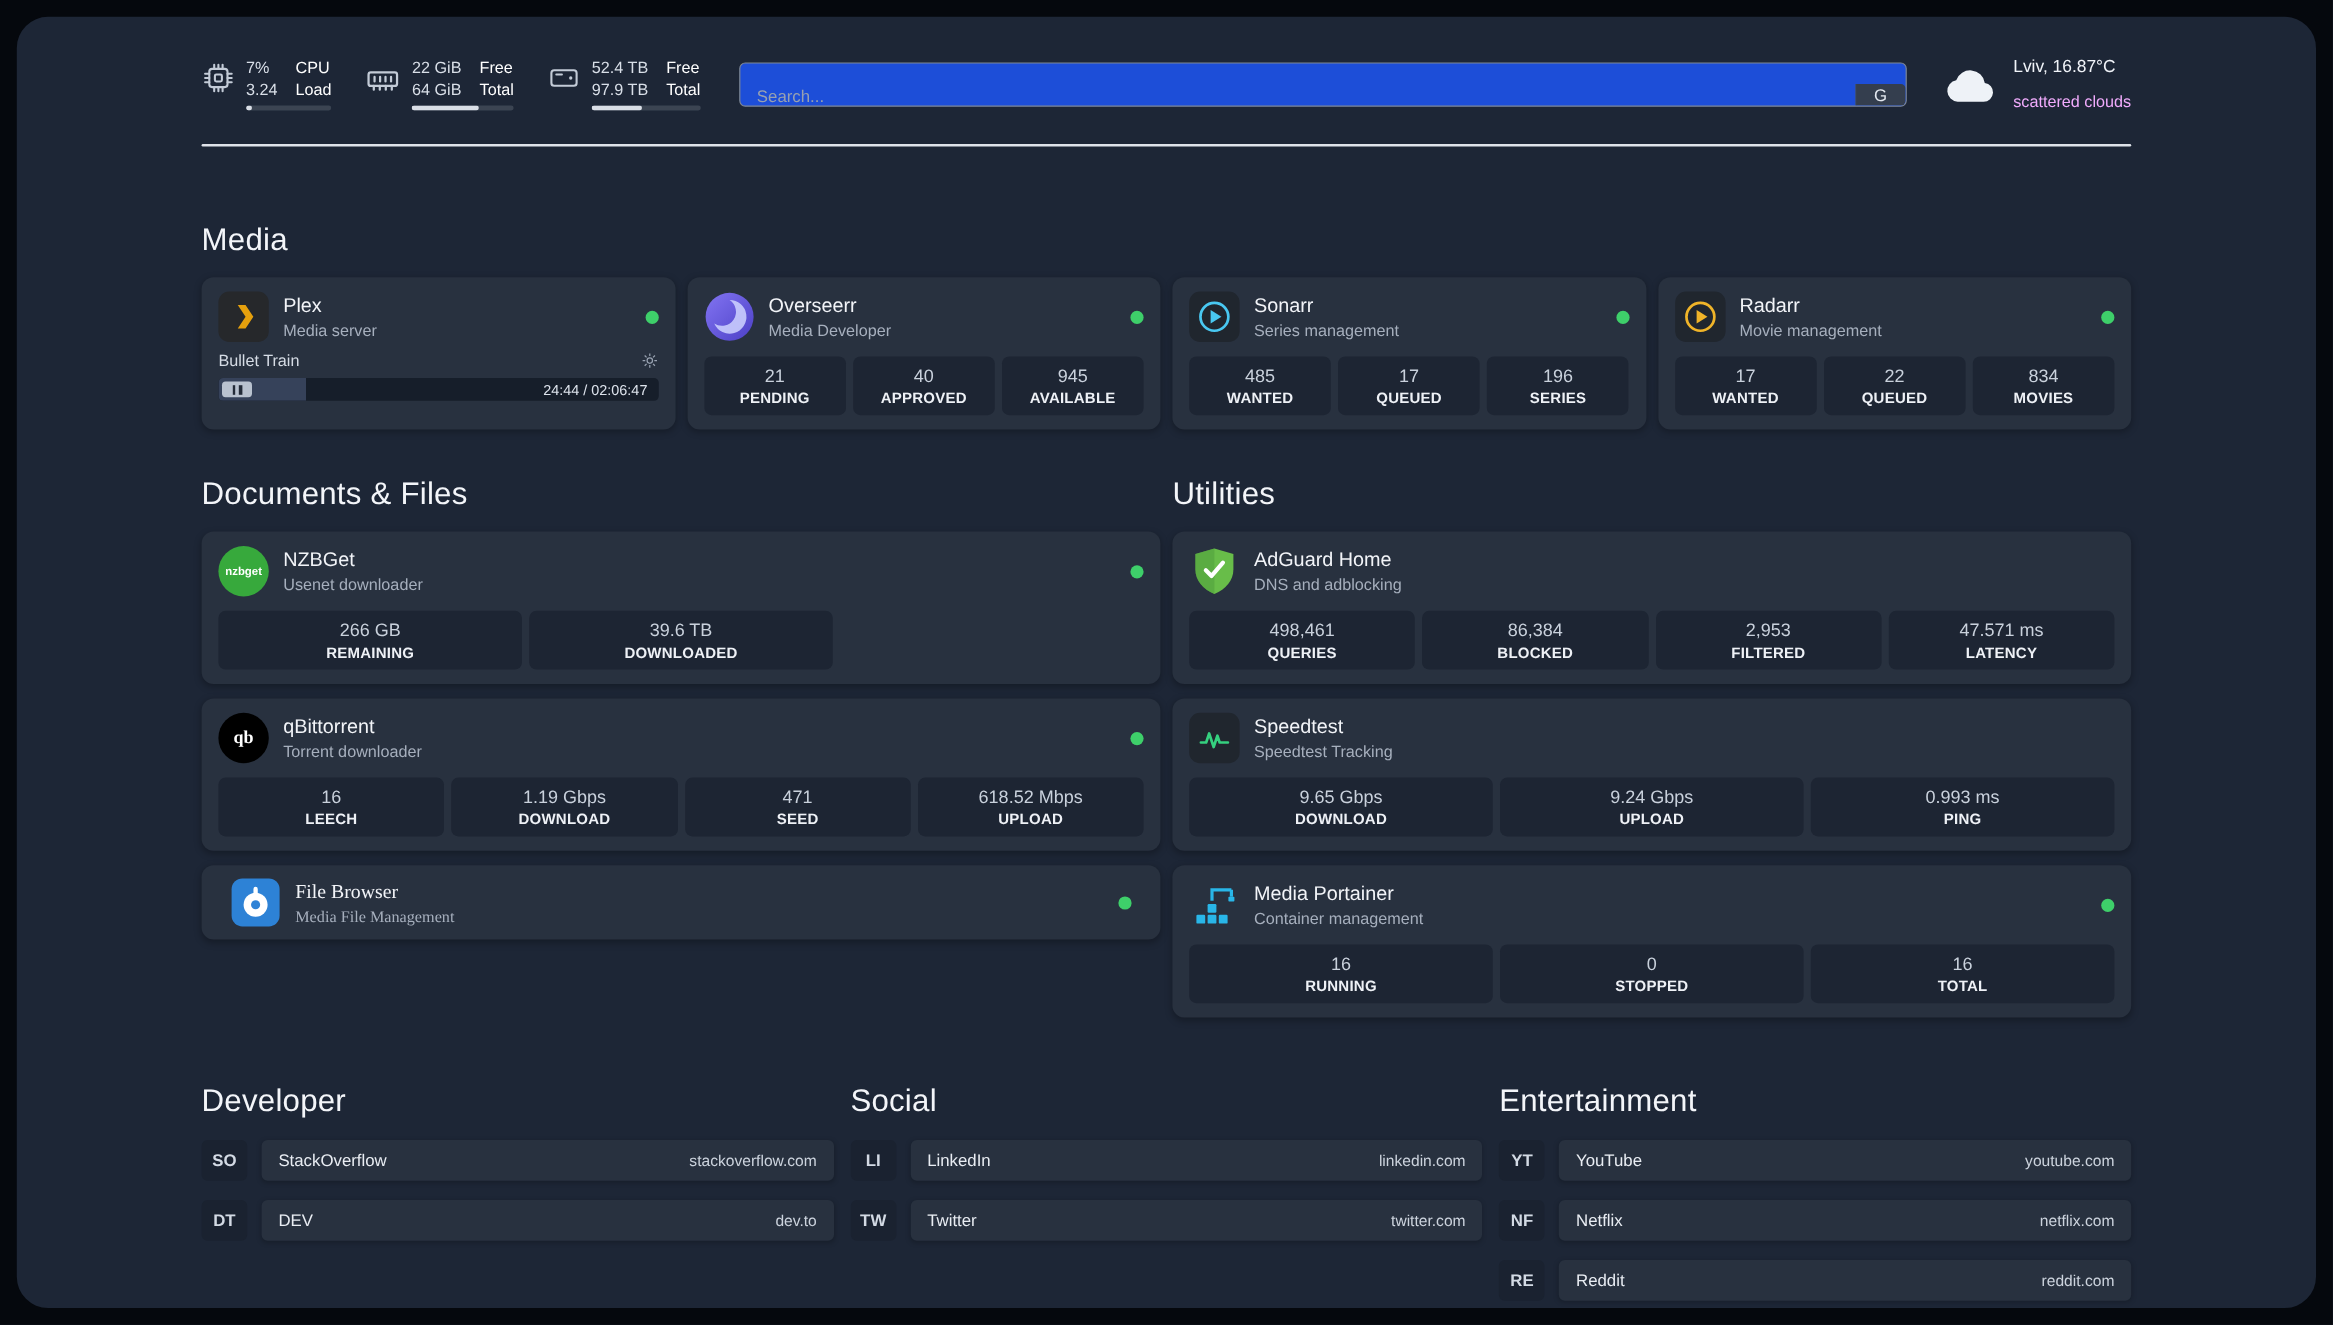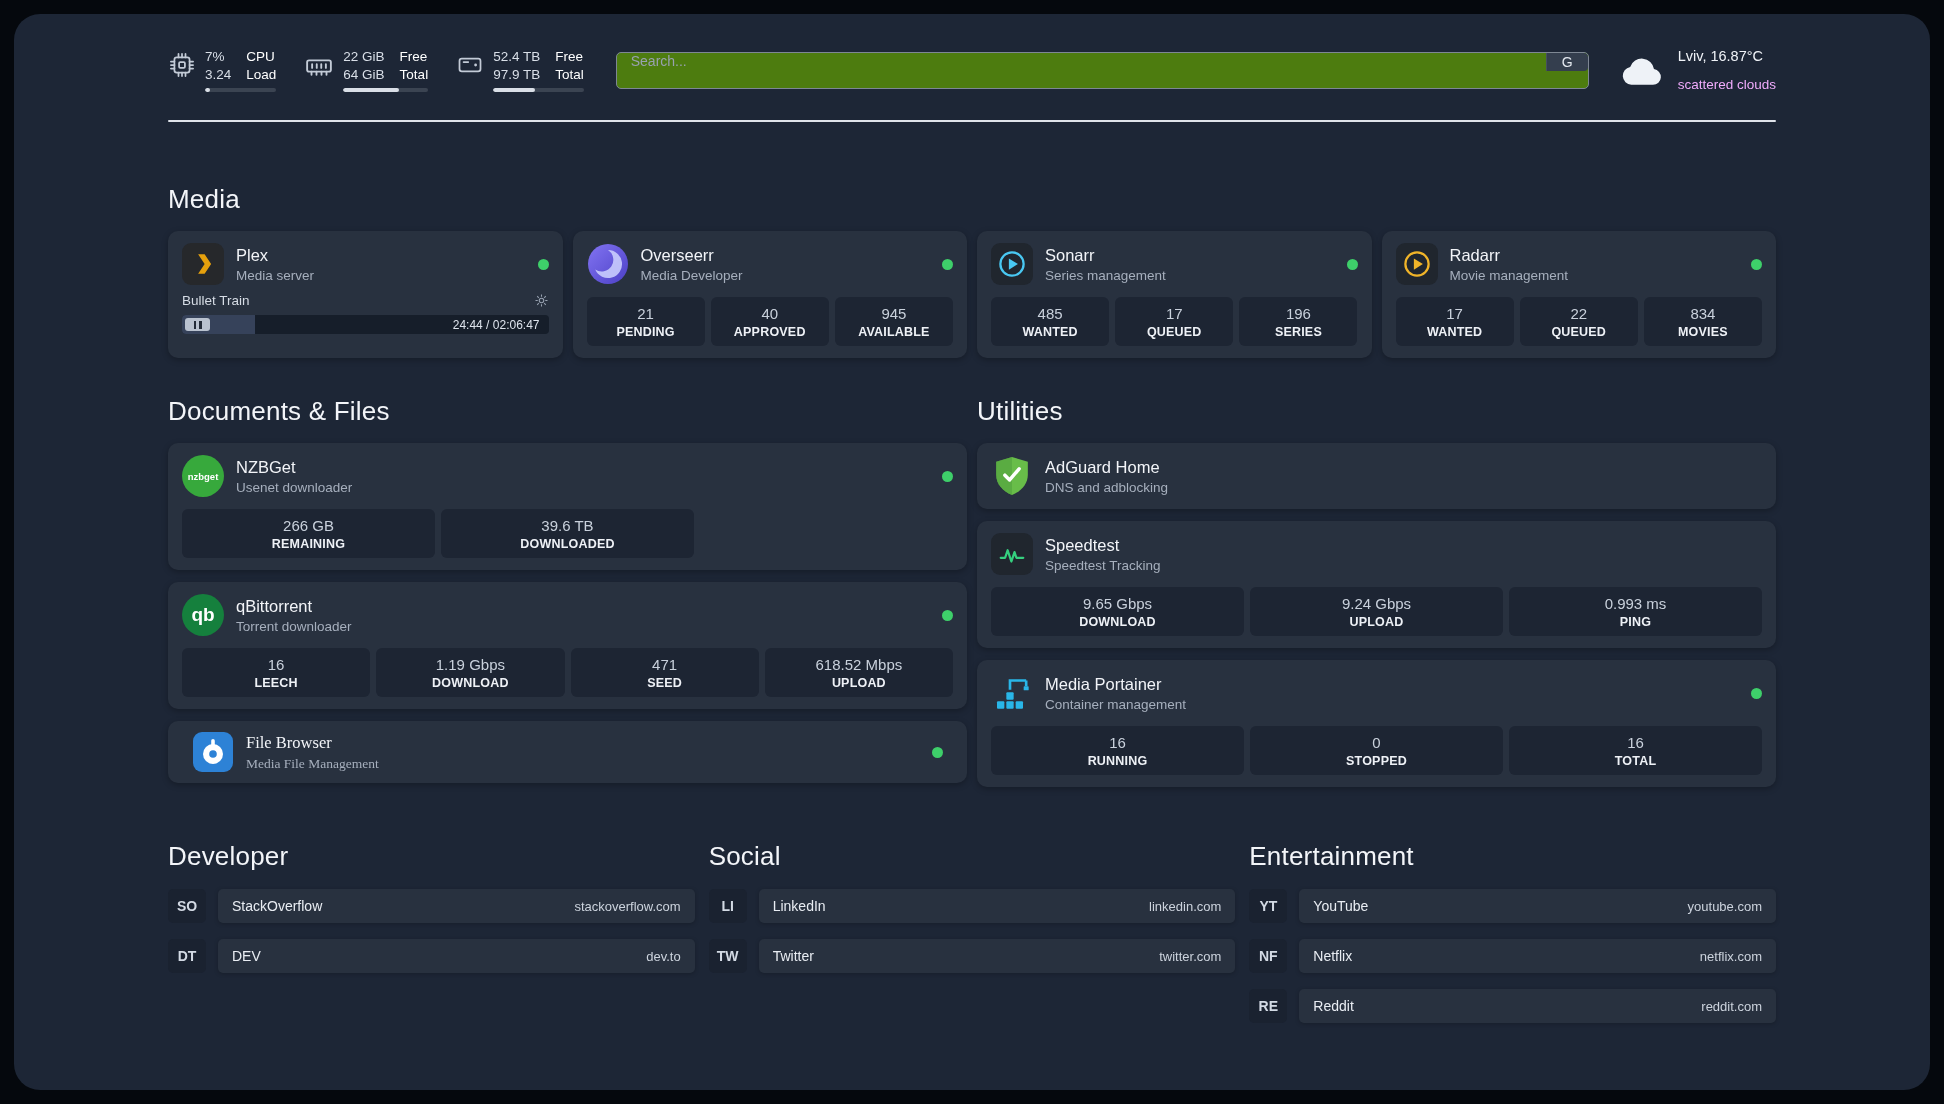--- a/index.html
+++ b/index.html
@@ -18,22 +18,22 @@
   .sys-widget { display:flex; align-items:flex-start; margin-right:28px; }
   .sys-icon { margin-right:9px; margin-top:3px; display:flex; }
   .sys-body { display:flex; flex-direction:column; }
   .sys-rows { display:flex; gap:15px; }
   .sys-col { display:flex; flex-direction:column; font-size:13.5px; line-height:1.3; }
   .sys-col.values { color:#d9dfe8; }
   .sys-col.labels { color:#ffffff; }
   .sys-bar { margin-top:5px; height:4px; background:#3b4452; border-radius:2px; overflow:hidden; width:100%; }
   .sys-fill { height:100%; background:#d9dee6; border-radius:2px; }
 
-  .searchbox { flex:1; display:flex; align-items:flex-start; height:37px; margin:0 30px 0 4px;
-    background:#4d7c0f; border:1px solid #7e8794; border-radius:5px; overflow:hidden; }
+  .searchbox { flex:1; display:flex; align-items:flex-end; height:37px; margin:0 30px 0 4px;
+    background:#1d4ed8; border:1px solid #7e8794; border-radius:5px; overflow:hidden; }
   .searchbox input { flex:1; background:transparent; border:none; outline:none; color:#e6eaf0;
     font-size:14px; padding:0 14px; font-family:inherit; }
   .searchbox input::placeholder { color:#98a1b0; }
   .search-engine { width:42px; border:none; background:#343e4e; color:#e4e9f0; font-size:14px;
     cursor:pointer; border-left:1px solid #46505f; font-family:inherit; border-radius:0 4px 4px 0; }
 
   .weather { display:flex; align-items:center; gap:13px; }
   .w-loc { font-size:14.5px; color:#f0f3f8; }
   .w-cond { font-size:13.5px; color:#f0abfc; margin-top:13px; }
 
@@ -53,21 +53,21 @@
     box-shadow:0 2px 6px rgba(0,0,0,.28); cursor:pointer; }
   .card.slim { padding:10px 24px;font-family:Liberation Serif, serif; }
   .card-head { display:flex; align-items:center; gap:12px; }
   .app-icon { width:42px; height:42px; flex:0 0 42px; display:flex; align-items:center;
     justify-content:center; border-radius:9px; overflow:hidden; }
   .icon-dark { background:#20262e; }
   .icon-plexbg { background:#26282b; }
   .circle-badge { width:42px; height:42px; border-radius:50%; display:flex; align-items:center;
     justify-content:center; color:#fff; font-weight:bold; }
   .nzb-circle { background:#37a93c; font-size:9.5px; }
-  .qb-circle { background:#15803d; font-size:19px; }
+  .qb-circle { background:#000000; font-size:15px;font-family:Liberation Serif, serif; }
   .app-name { font-size:16.5px; color:#f2f4f8; font-weight:500; }
   .app-desc { font-size:13.5px; color:#a6afbd; margin-top:3px; }
   .status-dot { width:11px; height:11px; border-radius:50%; background:#3ecf6a; margin-left:auto; flex:0 0 11px; }
 
   .tiles { display:grid; gap:6px; margin-top:12px; }
   .c3 { grid-template-columns:repeat(3,1fr); }
   .c4 { grid-template-columns:repeat(4,1fr); }
   .tile { background:#1d2533; border-radius:6px; padding:8px 4px 7px; text-align:center; }
   .tile-value { font-size:15px; color:#c9d1dc; }
   .tile-label { font-size:12.5px; font-weight:700; color:#eef1f6; margin-top:3px; letter-spacing:.2px; }
@@ -419,20 +419,38 @@
                 <path fill="#68bd49" d="M12 1l10 3v8c0 6-4 10.5-10 13C6 22.5 2 18 2 12V4z"></path>
                 <path fill="#4f9e3c" opacity=".55" d="M12 1v24C6 22.5 2 18 2 12V4z"></path>
                 <path fill="none" stroke="#fff" stroke-width="2.2" stroke-linecap="round" stroke-linejoin="round" d="M7.5 12.5l3 3 6-7"></path>
               </svg>
           </span>
           <div class="head-text">
             <div class="app-name">AdGuard Home</div>
             <div class="app-desc">DNS and adblocking</div>
           </div>
         </div>
+        <div class="tiles c4">
+          <div class="tile">
+              <div class="tile-value">498,461</div>
+              <div class="tile-label">QUERIES</div>
+            </div>
+          <div class="tile">
+              <div class="tile-value">86,384</div>
+              <div class="tile-label">BLOCKED</div>
+            </div>
+          <div class="tile">
+              <div class="tile-value">2,953</div>
+              <div class="tile-label">FILTERED</div>
+            </div>
+          <div class="tile">
+              <div class="tile-value">47.571 ms</div>
+              <div class="tile-label">LATENCY</div>
+            </div>
+        </div>
       </div>
 
       <div class="card">
         <div class="card-head">
           <span class="app-icon icon-dark">
             <svg width="30" height="30" viewBox="0 0 24 24" fill="none" stroke="#35d07f" stroke-width="1.8" stroke-linecap="round" stroke-linejoin="round">
                 <path d="M3 15h3.5l2-6 3 9 2.5-7.5 1.5 4.5H21"></path>
               </svg>
           </span>
           <div class="head-text">

